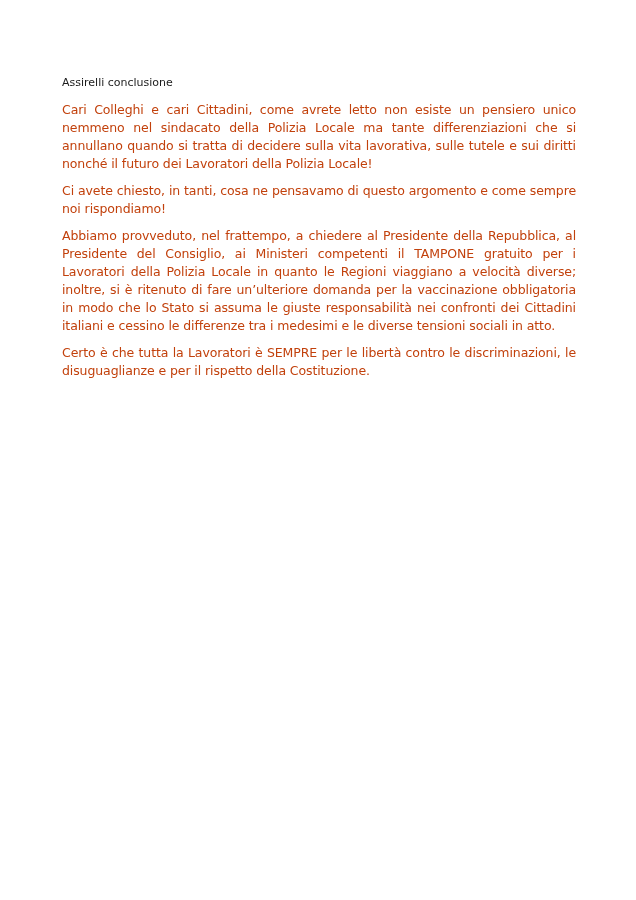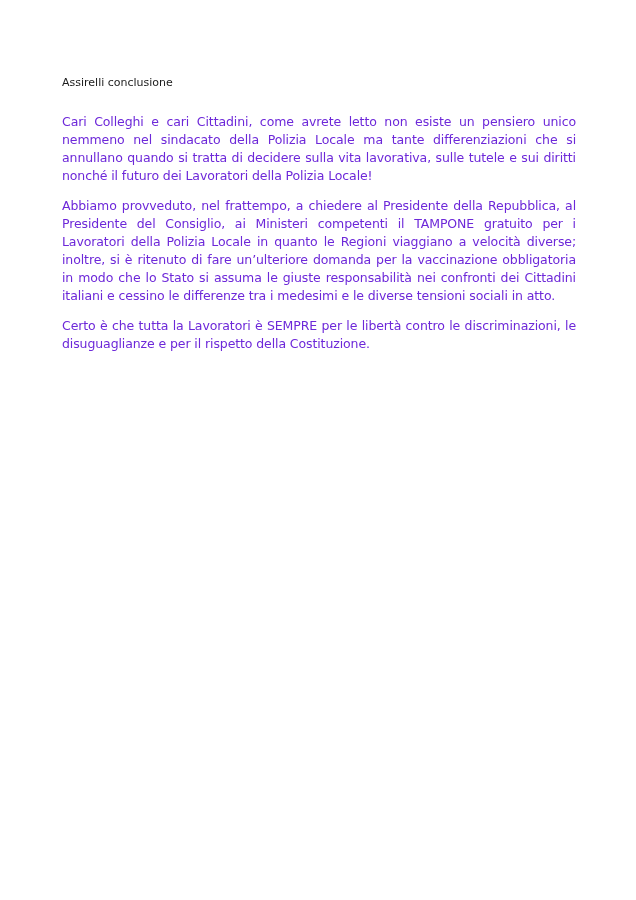--- a/index.html
+++ b/index.html
@@ -32,33 +32,34 @@
     color: #1b1b1b;
     white-space: nowrap;
   }
   .content {
     position: absolute;
     left: 62px;
     top: 101px;
     width: 514px;
   }
   .content p {
-    margin: 12px 0 9px 0;
+    margin: 0 0 9px 0;
     font-size: 12.5px;
     line-height: 18px;
     letter-spacing: -0.1px;
-    color: #6d28d9;
+    color: #c2410c;
     text-align: justify;
     text-justify: inter-word;
   }
 </style>
 </head>
 <body>
 
 <div class="page">
   <div class="doc-title">Assirelli conclusione</div>
 
   <div class="content">
     <p>Cari Colleghi e cari Cittadini, come avrete letto non esiste un pensiero unico nemmeno nel sindacato della Polizia Locale ma tante differenziazioni che si annullano quando si tratta di decidere sulla vita lavorativa, sulle tutele e sui diritti nonché il futuro dei Lavoratori della Polizia Locale!</p>
+    <p>Ci avete chiesto, in tanti, cosa ne pensavamo di questo argomento e come sempre noi rispondiamo!</p>
     <p>Abbiamo provveduto, nel frattempo, a chiedere al Presidente della Repubblica, al Presidente del Consiglio, ai Ministeri competenti il TAMPONE gratuito per i Lavoratori della Polizia Locale in quanto le Regioni viaggiano a velocità diverse; inoltre, si è ritenuto di fare un’ulteriore domanda per la vaccinazione obbligatoria in modo che lo Stato si assuma le giuste responsabilità nei confronti dei Cittadini italiani e cessino le differenze tra i medesimi e le diverse tensioni sociali in atto.</p>
     <p>Certo è che tutta la Lavoratori è SEMPRE per le libertà contro le discriminazioni, le disuguaglianze e per il rispetto della Costituzione.</p>
   </div>
 </div>
 
 </body></html>

